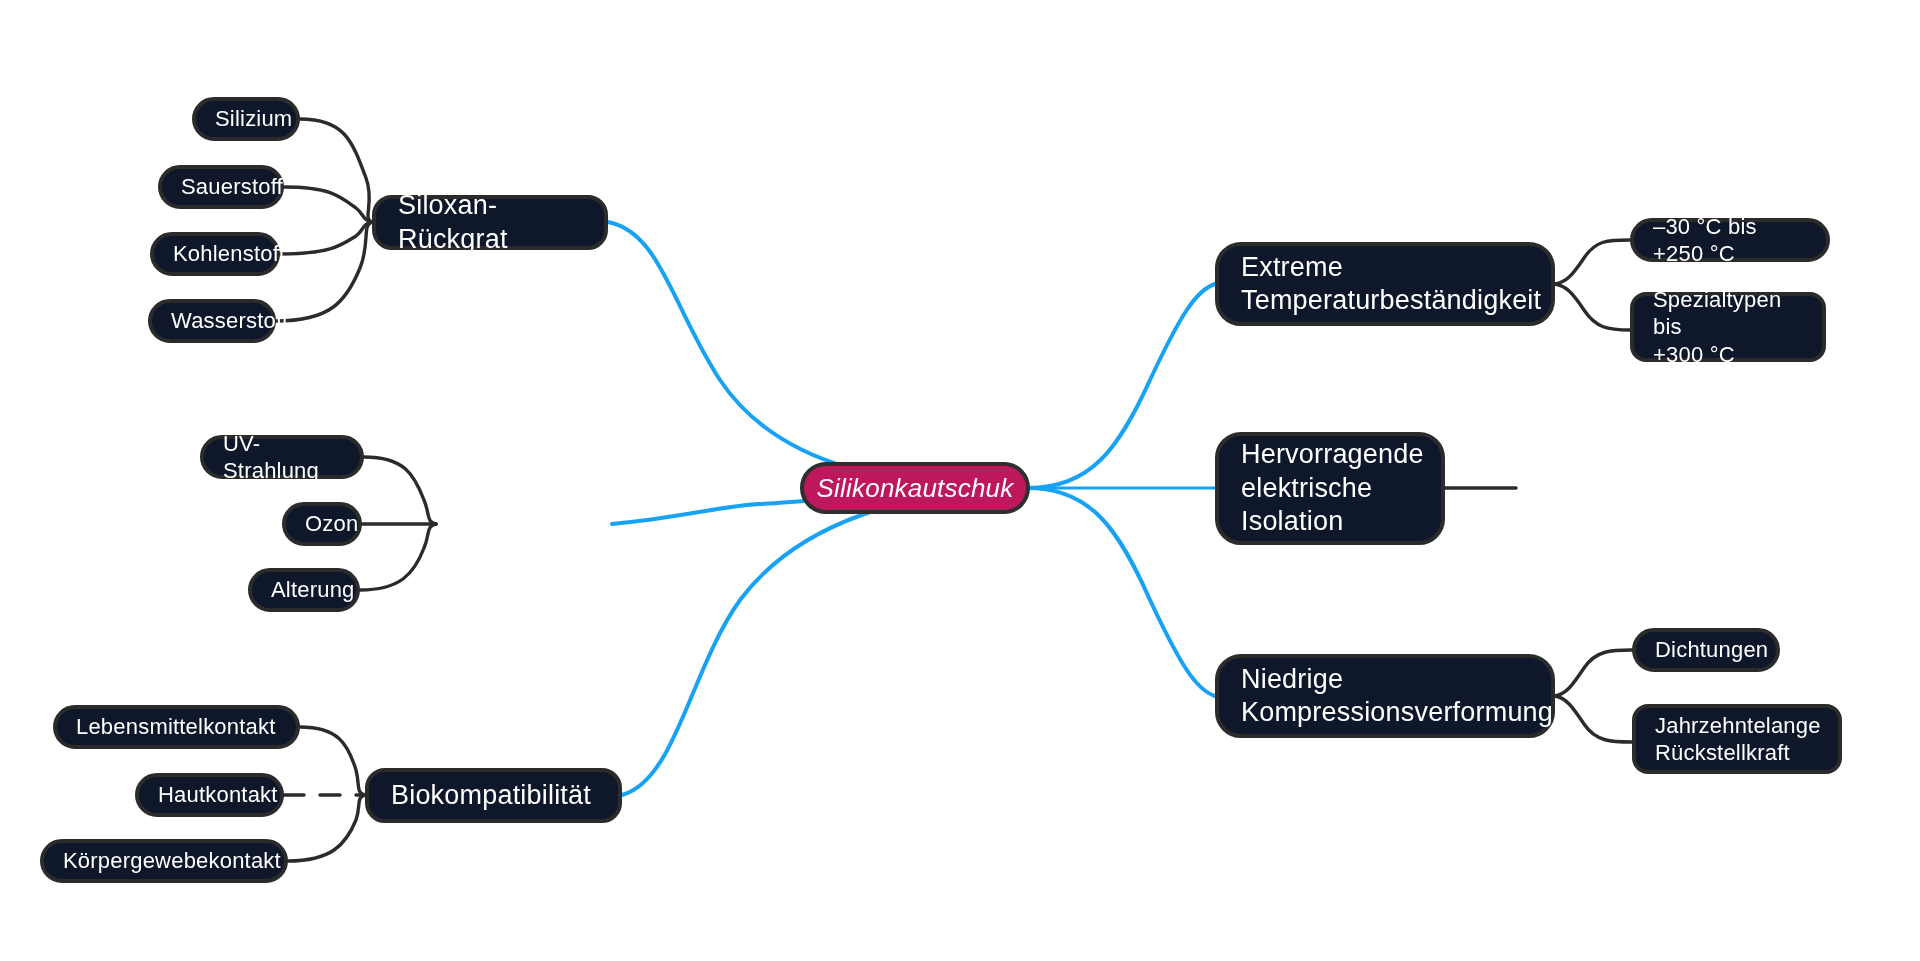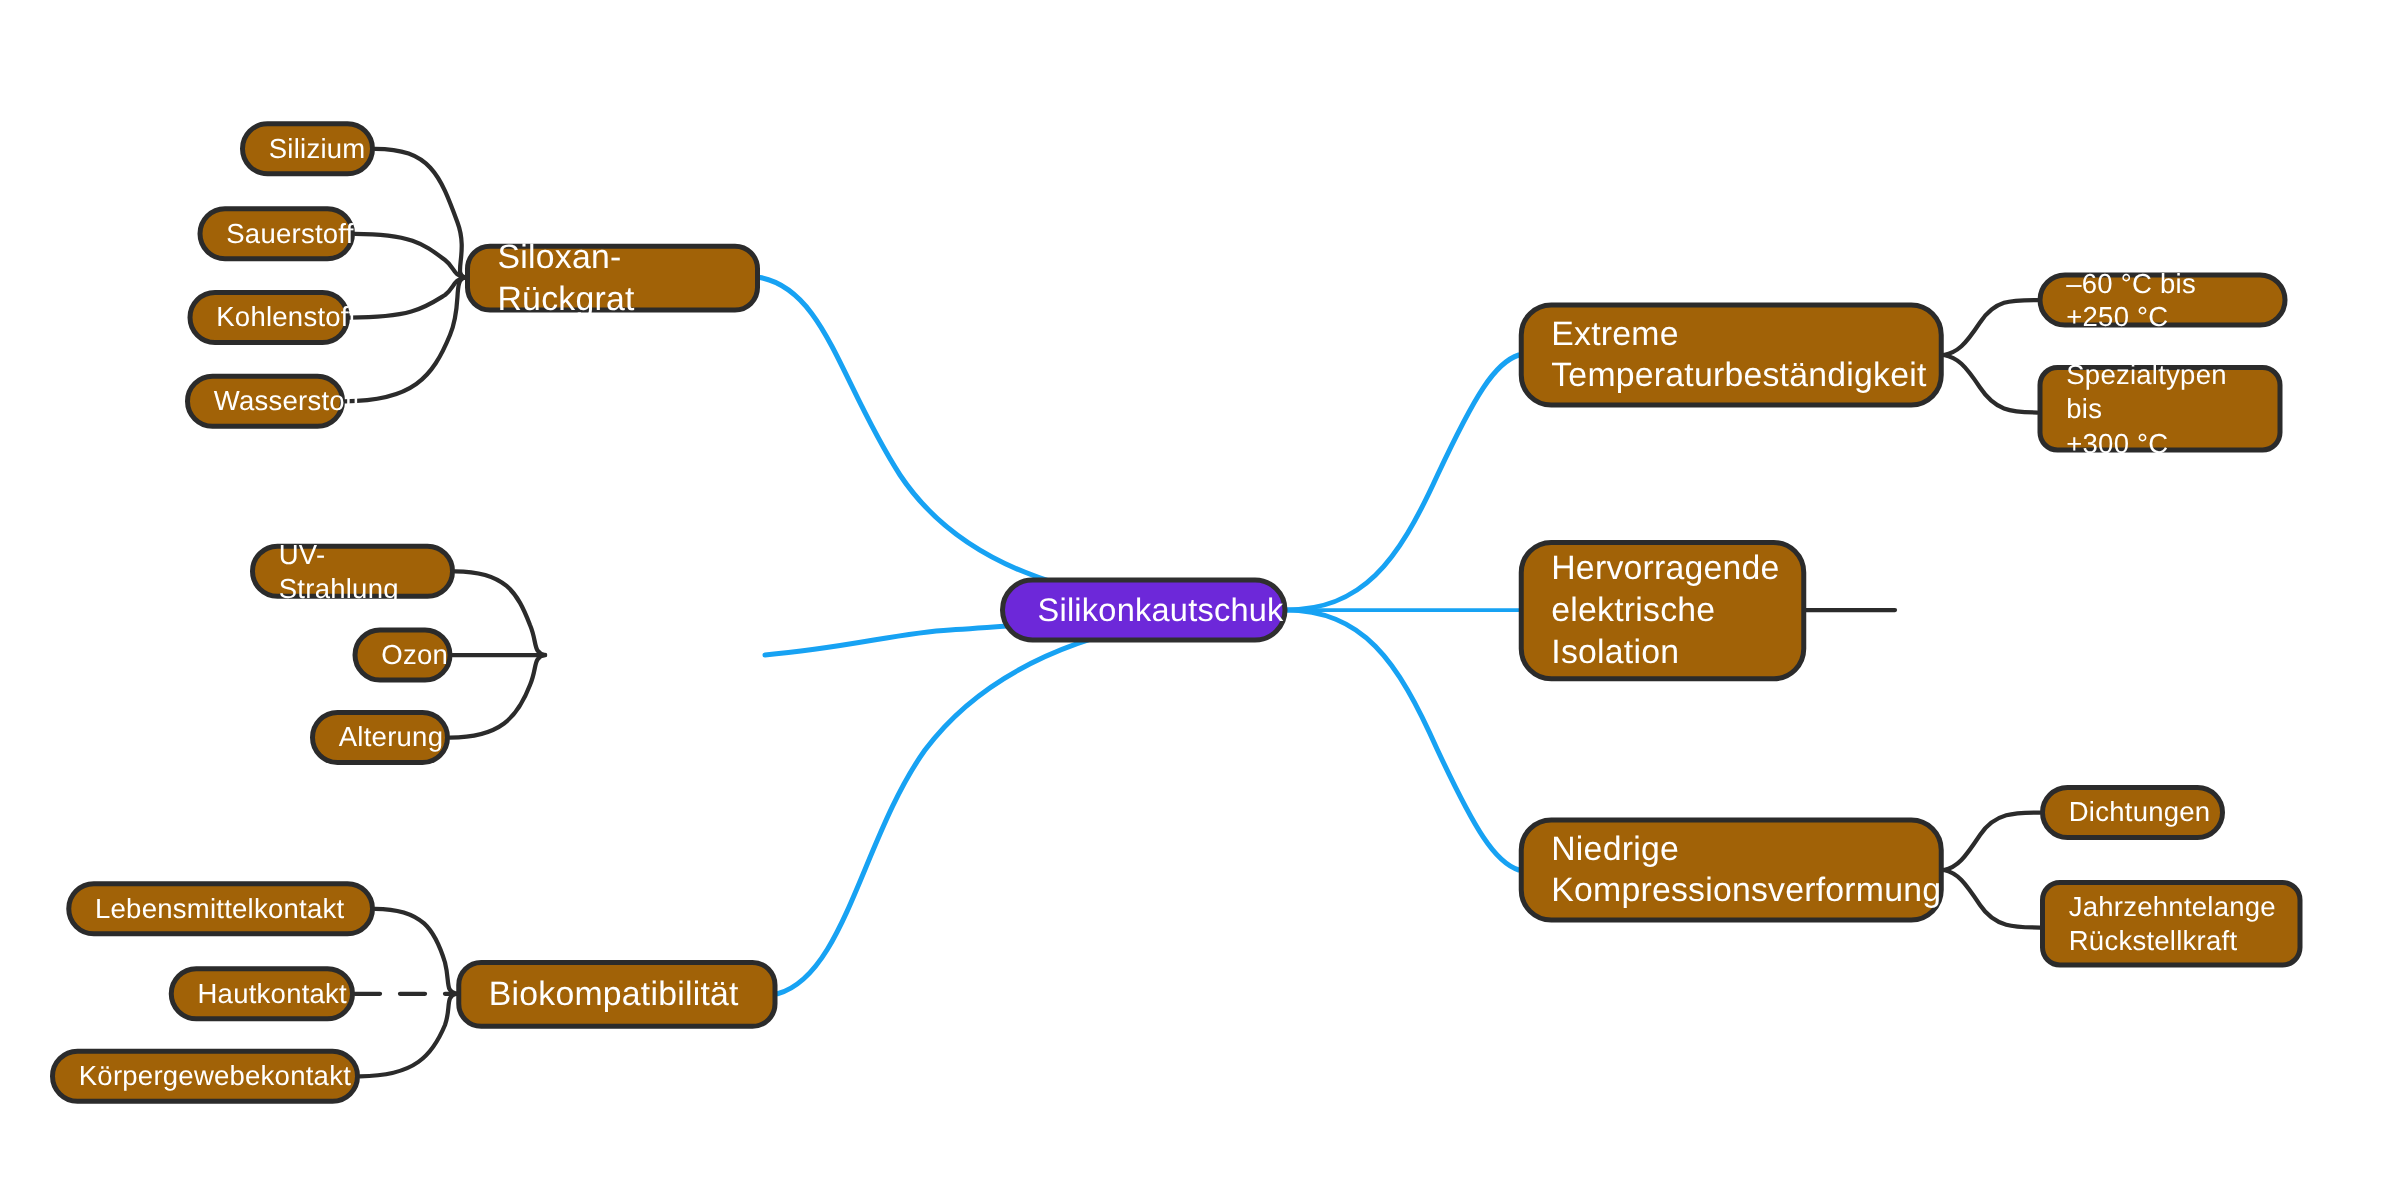--- a/index.html
+++ b/index.html
@@ -9,32 +9,33 @@
     -webkit-font-smoothing:antialiased;
   }
   #canvas{position:absolute;inset:0;width:1920px;height:961px;}
   svg#links{position:absolute;left:0;top:0;width:1920px;height:961px;pointer-events:none;}
 
   .node{
     position:absolute;
     box-sizing:border-box;
     display:flex;
     align-items:center;
-    background:#a16207;
+    background:#0f172a;
     border:4px solid #2b2b2b;
     color:#ffffff;
     line-height:1.24;
     white-space:pre-line;
     letter-spacing:.2px;
   }
   .node.center{
-    background:#6d28d9;
+    background:#be185d;
     border-color:#2f2f2f;
-    justify-content:flex-start;
+    justify-content:center;
     text-align:center;
+    font-style:italic;
   }
 
   
   .lvl1{font-size:27px;border-radius:20px;padding:12px 22px;}
   .lvl1.center{font-size:26px;border-radius:30px;padding:0 26px;}
   .lvl2{font-size:22px;border-radius:22px;padding:0 19px;}
   .lvl2.pill{border-radius:999px;}
   .lvl2.multi{border-radius:16px;}
   .lvl1.multi{border-radius:26px;}
 </style>
@@ -125,21 +126,21 @@
   <div class="node lvl2 pill" style="left:40px;top:839px;width:248px;height:44px;">
     <span>Körpergewebekontakt</span>
   </div>
 
   <div class="node lvl1 multi" style="left:1215px;top:242px;width:340px;height:84px;">
     <span>Extreme
 Temperaturbeständigkeit</span>
   </div>
 
   <div class="node lvl2 pill" style="left:1630px;top:218px;width:200px;height:44px;">
-    <span>–60 °C bis +250 °C</span>
+    <span>–30 °C bis +250 °C</span>
   </div>
   <div class="node lvl2 multi" style="left:1630px;top:292px;width:196px;height:70px;">
     <span>Spezialtypen bis
 +300 °C</span>
   </div>
 
   <div class="node lvl1 multi" style="left:1215px;top:432px;width:230px;height:113px;">
     <span>Hervorragende
 elektrische
 Isolation</span>

